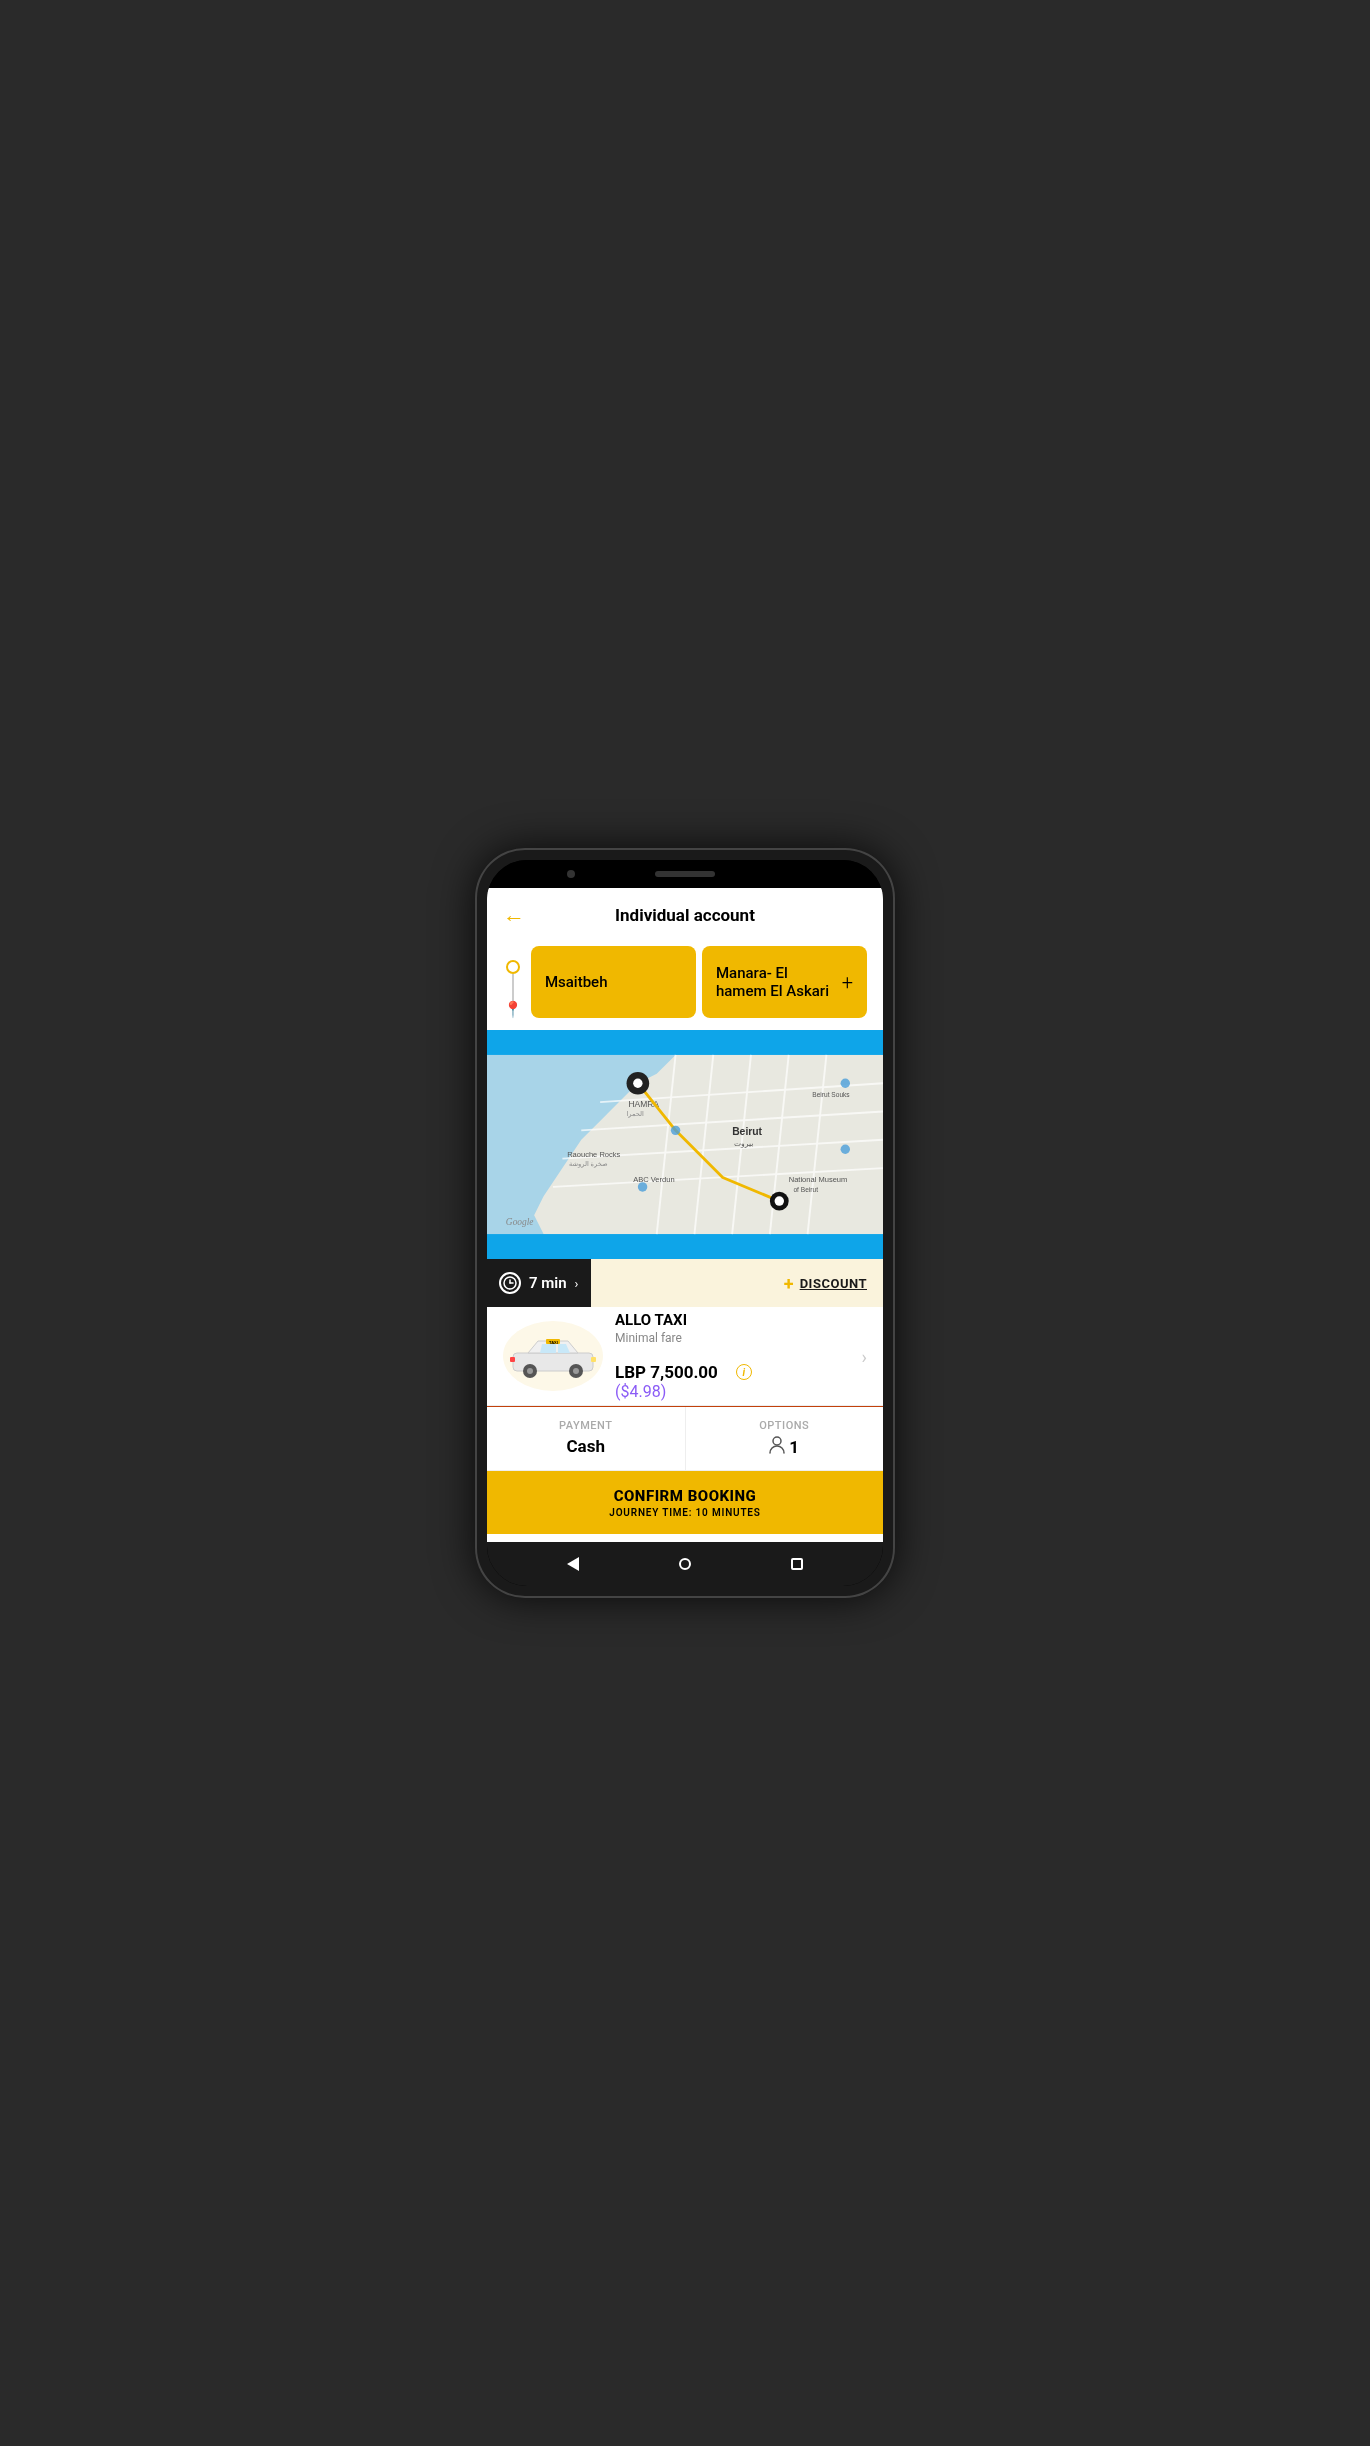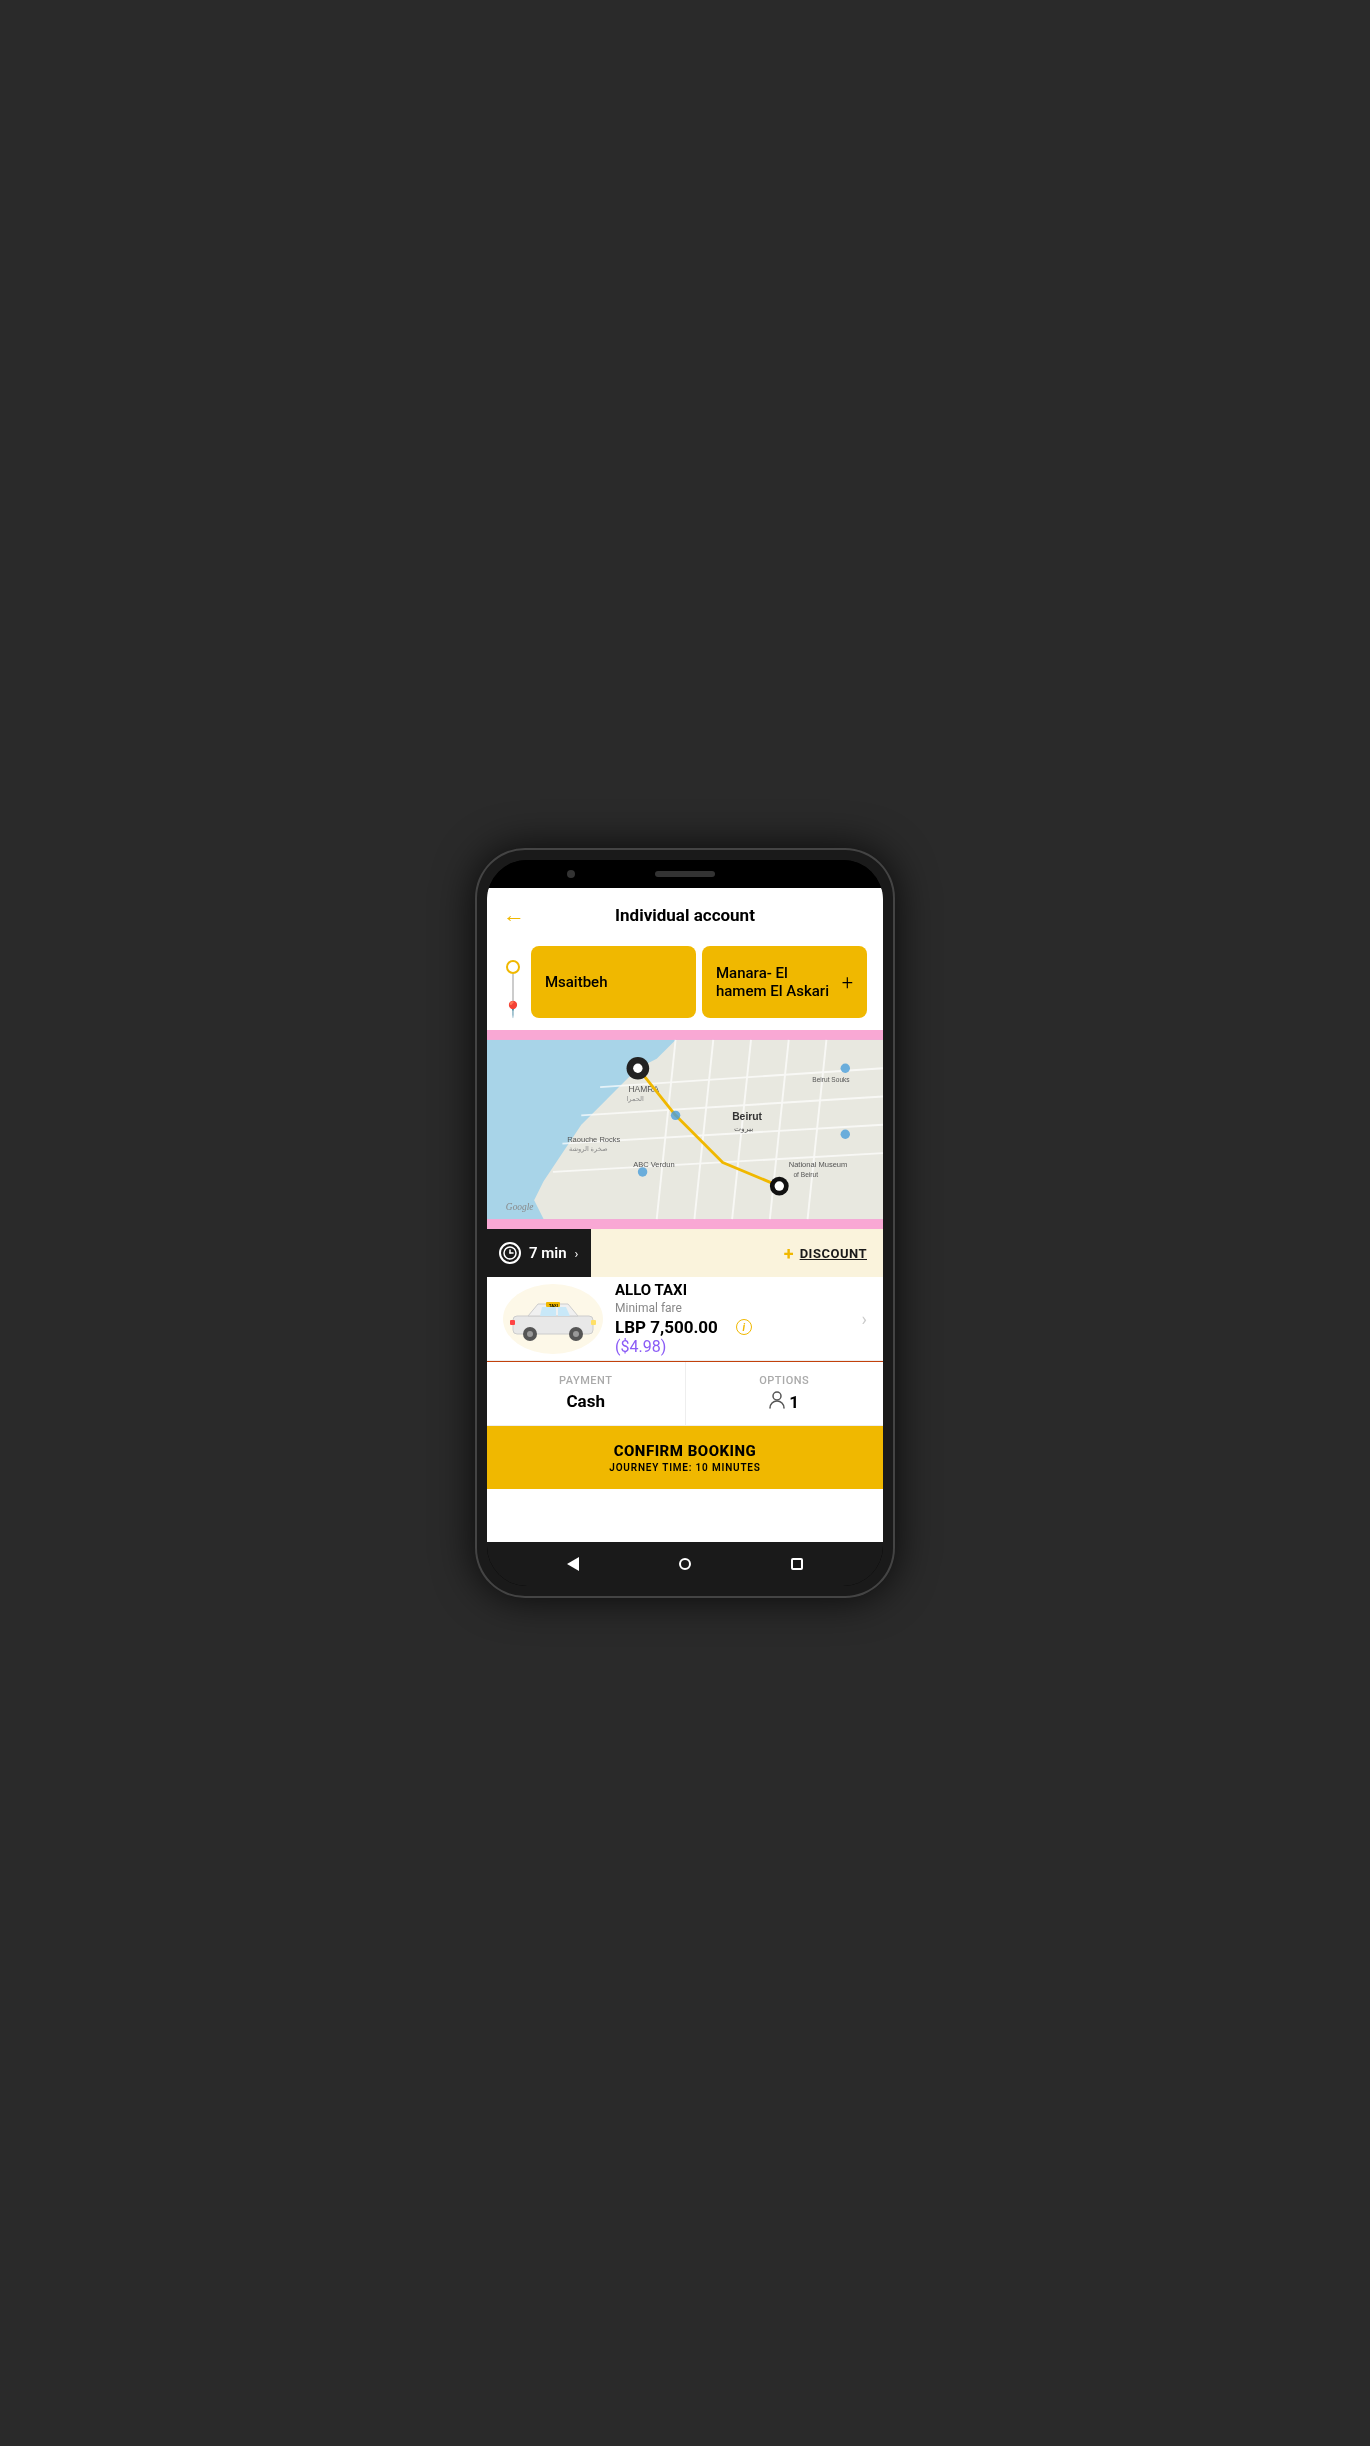--- a/index.html
+++ b/index.html
@@ -137,22 +137,22 @@
     }
     .location-input .plus-icon {
       font-size: 20px;
       font-weight: 300;
       color: #000;
     }
 
     
     .map-container {
       width: 100%;
-      height: 199px;
-      background: #f9a8d4;
+      height: 229px;
+      background: #0ea5e9;
       position: relative;
       overflow: hidden;
       text-decoration: underline;
     }
     .map-svg {
       width: 100%;
       height: 100%;
     }
 
     
@@ -236,21 +236,21 @@
     }
     .taxi-name {
       font-size: 15px;
       font-weight: 700;
       color: #000;
       margin-bottom: 2px;
     }
     .taxi-fare-label {
       font-size: 12px;
       color: #888;
-      margin-bottom: 2px;
+      margin-bottom: 17px;
     }
     .taxi-price-row {
       display: flex;
       align-items: center;
       gap: 18px;
     }
     .taxi-price {
       font-size: 17px;
       font-weight: 700;
       color: #000;

